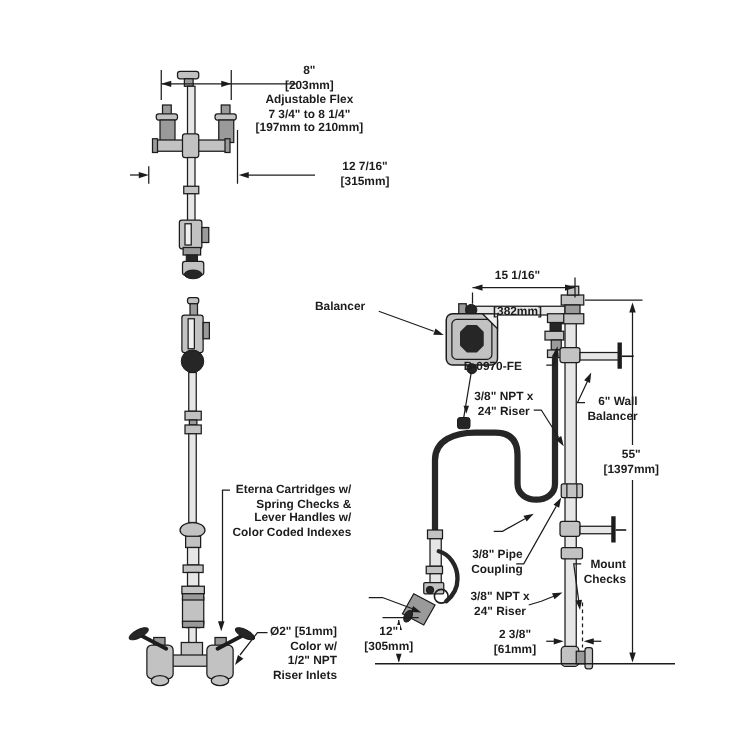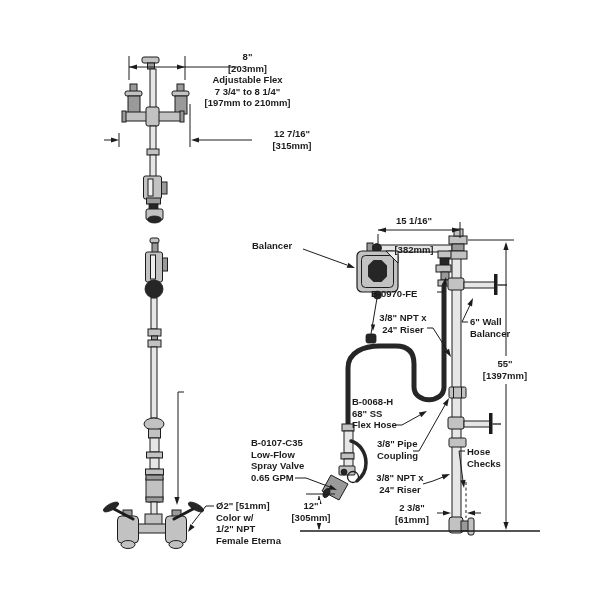--- a/index.html
+++ b/index.html
@@ -3,21 +3,21 @@
 <meta charset="utf-8">
 <style>
   :root{
     --line:#1c1c1c; --dark:#262626; --metal:#c2c2c2; --metal-mid:#9a9a9a;
     --metal-light:#e6e6e6; --paper:#ffffff;
   }
   html,body{margin:0;padding:0;background:#fff;}
   .stage{position:relative;width:600px;height:600px;background:var(--paper);overflow:hidden;
          font-family:"Liberation Sans",sans-serif;}
   .stage svg{position:absolute;left:0;top:0;}
-  .lbl{position:absolute;font:bold 9.5px/11.5px "Liberation Sans",sans-serif;color:var(--line);white-space:nowrap;}
+  .lbl{position:absolute;font:bold 9.5px/11.5px "Liberation Sans",sans-serif;color:var(--line);white-space:nowrap;text-align:right;}
   .ctr{text-align:center;}
   .bgw{background:var(--paper);display:inline-block;padding:0 1px;}
   
   .ln{stroke:var(--line);stroke-width:1;fill:none;}
   .ln2{stroke:var(--line);stroke-width:1.3;fill:none;}
   .dash{stroke:var(--line);stroke-width:1;fill:none;stroke-dasharray:3,2.6;}
   .arrow{fill:var(--line);stroke:none;}
   .met{fill:var(--metal);stroke:var(--line);stroke-width:1;}
   .metm{fill:var(--metal-mid);stroke:var(--line);stroke-width:1;}
   .metl{fill:var(--metal-light);stroke:var(--line);stroke-width:1;}
@@ -295,49 +295,44 @@
 <div class="lbl" style="left:470px;top:316px">
   <div>6" Wall</div>
   <div>Balancer</div>
 </div>
 
 <div class="lbl ctr" style="left:475px;top:358px;width:60px">
   <div><span class="bgw">55"</span></div>
   <div><span class="bgw">[1397mm]</span></div>
 </div>
 
-<div class="lbl" style="left:352px;top:396px">
-  <div>B-0068-H</div>
-  <div>68" SS</div>
-  <div>Flex Hose</div>
-</div>
 
 <div class="lbl" style="left:377px;top:438px">
   <div>3/8" Pipe</div>
   <div>Coupling</div>
 </div>
 
 <div class="lbl" style="left:467px;top:446px">
-  <div>Hose</div>
+  <div>Mount</div>
   <div>Checks</div>
 </div>
 
-
-<div class="lbl" style="left:251px;top:437px">
-  <div>B-0107-C35</div>
-  <div>Low-Flow</div>
-  <div>Spray Valve</div>
-  <div>0.65 GPM</div>
-</div>
+<div class="lbl" style="left:186px;top:386px">
+  <div>Eterna Cartridges w/</div>
+  <div>Spring Checks &amp;</div>
+  <div>Lever Handles w/</div>
+  <div>Color Coded Indexes</div>
+</div>
+
 
 <div class="lbl" style="left:216px;top:500px">
   <div>Ø2" [51mm]</div>
   <div>Color w/</div>
   <div>1/2" NPT</div>
-  <div>Female Eterna</div>
+  <div>Riser Inlets</div>
 </div>
 
 <div class="lbl ctr" style="left:281px;top:500px;width:60px">
   <div><span class="bgw">12"</span></div>
   <div><span class="bgw">[305mm]</span></div>
 </div>
 
 <div class="lbl ctr" style="left:362px;top:472px;width:76px">
   <div>3/8" NPT x</div>
   <div>24" Riser</div>

